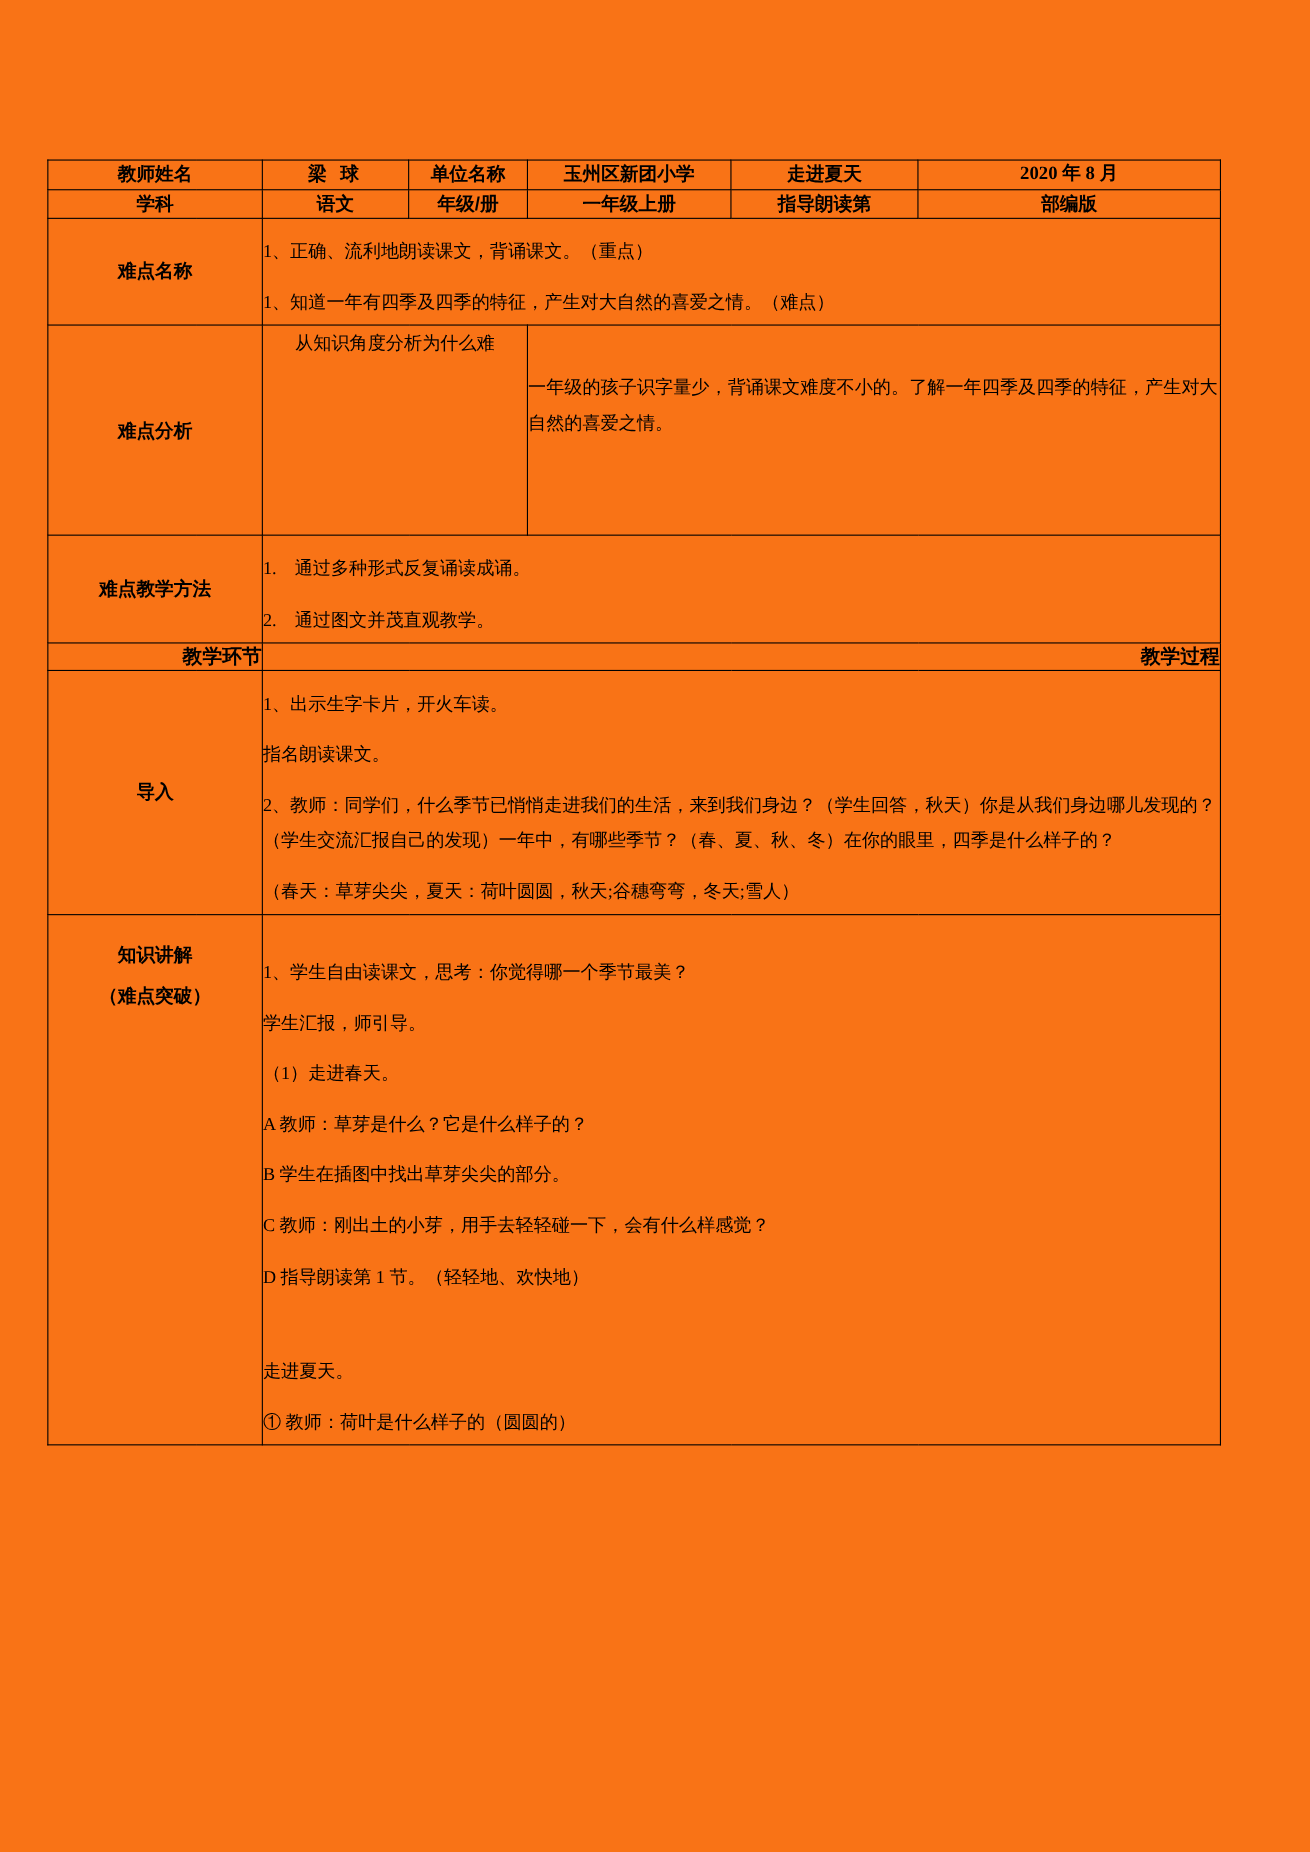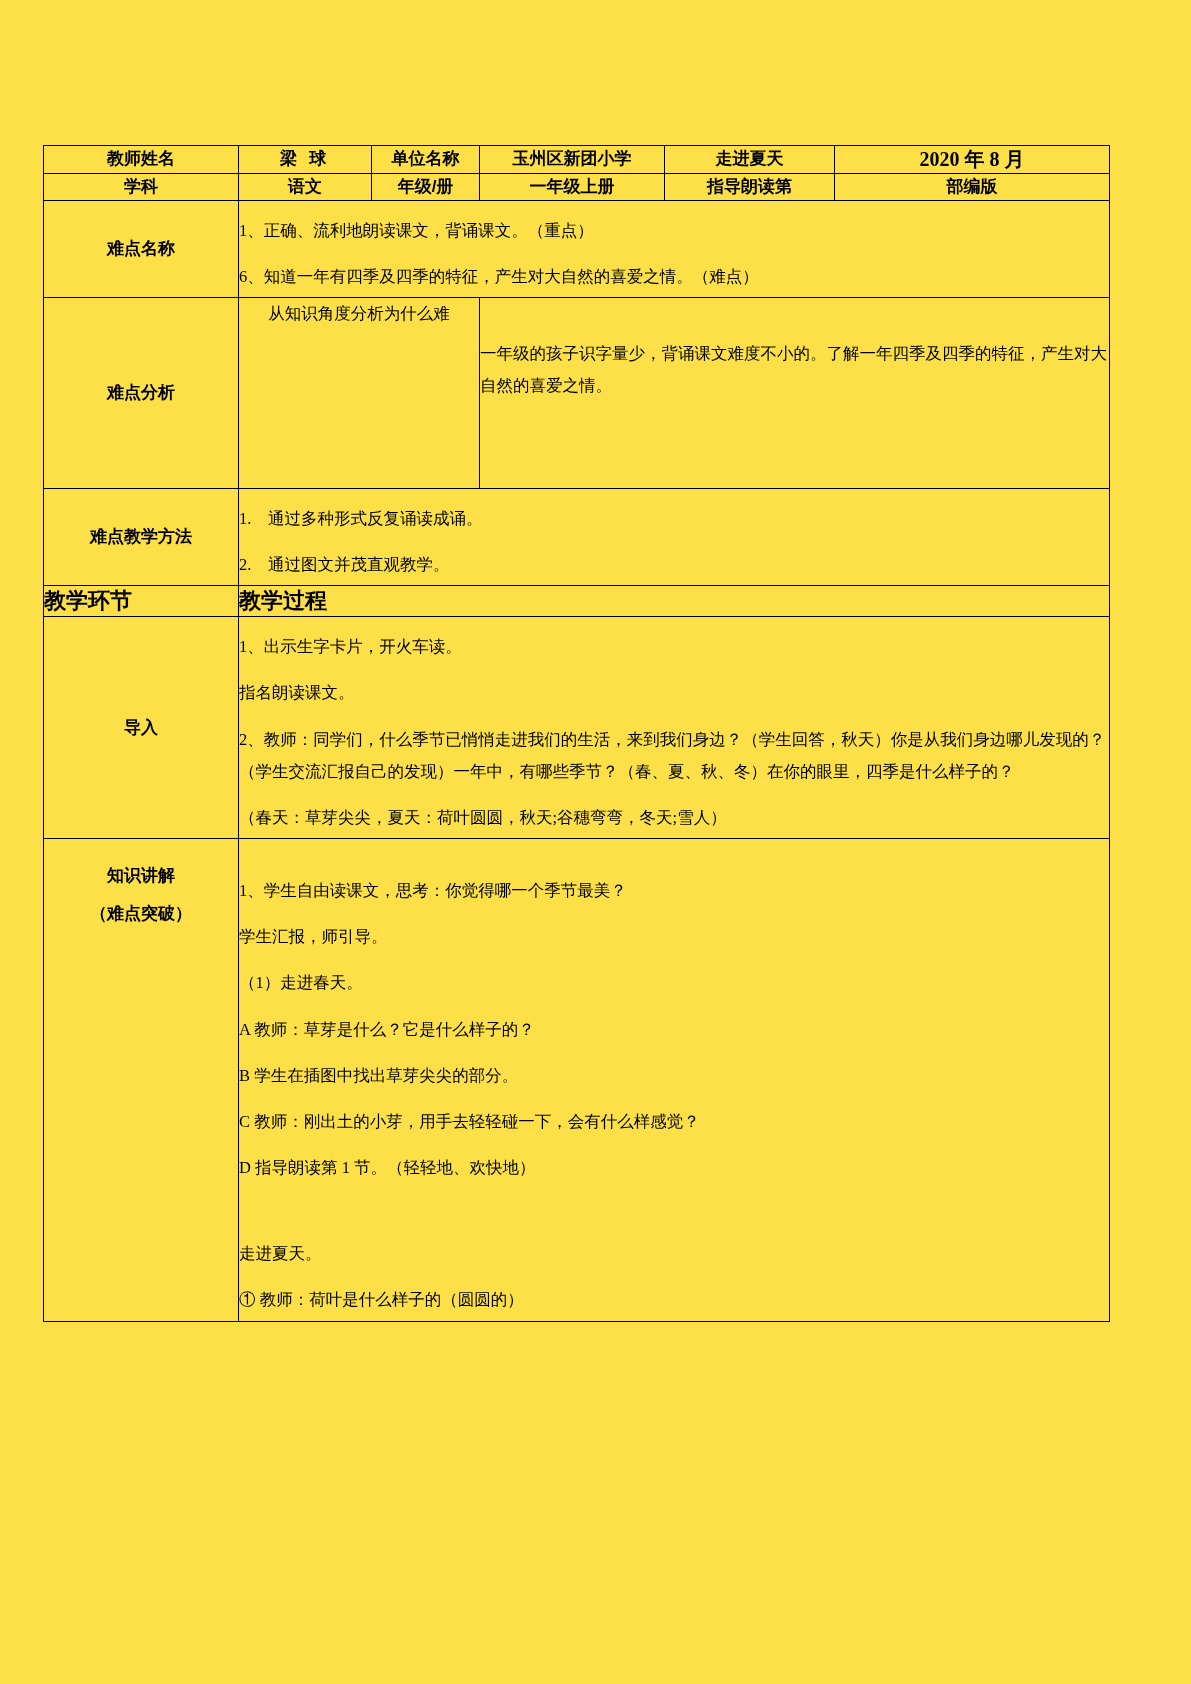--- a/index.html
+++ b/index.html
@@ -12,21 +12,21 @@
     height: 1684px;
     font-family: "Liberation Serif", "DejaVu Serif", serif;
     color: #000000;
     position: relative;
   }
   .page {
     position: absolute;
     left: 0; top: 0;
     width: 1191px;
     height: 1684px;
-    background: #fde047;
+    background: #f97316;
   }
   .doc-table {
     position: absolute;
     left: 43px;
     top: 145px;
     width: 1066px;
     border-collapse: collapse;
     table-layout: fixed;
   }
   .doc-table td {
@@ -48,21 +48,21 @@
     font-weight: bold;
     font-size: 17px;
     font-family: "Liberation Sans", "DejaVu Sans", sans-serif;
     vertical-align: middle;
     padding: 7px 4px;
     line-height: 1.5;
   }
   .c-val-serif {
     text-align: center;
     font-weight: bold;
-    font-size: 20px;
+    font-size: 17px;
     font-family: "Liberation Serif", "DejaVu Serif", serif;
     vertical-align: middle;
     padding: 7px 4px;
   }
   .c-body {
     font-size: 16.5px;
     line-height: 1.95;
     padding: 10px 12px 10px 12px;
     text-align: left;
   }
@@ -89,24 +89,24 @@
     line-height: 1.45;
   }
   .spaced-name {
     letter-spacing: 0.22em;
   }
   .tall-pad {
     padding-top: 18px;
     padding-bottom: 18px;
   }
   .process-head {
-    text-align: left;
-    vertical-align: middle;
-    font-weight: bold;
-    font-size: 22px;
+    text-align: right;
+    vertical-align: middle;
+    font-weight: bold;
+    font-size: 18px;
     font-family: "Liberation Sans", "DejaVu Sans", sans-serif;
     padding: 10px 4px;
     margin-top: 41px;
   }
   .ind-line {
     display: block;
     margin-top: 13px;
   }
   .blankline {
     display: block;
@@ -146,21 +146,21 @@
       <td class="c-val">一年级上册</td>
       <td class="c-label">指导朗读第</td>
       <td class="c-val">部编版</td>
     </tr>
 
 
     <tr>
       <td class="c-label vmid" colspan="2">难点名称</td>
       <td class="c-body" colspan="5">
         <p>1、正确、流利地朗读课文，背诵课文。（重点）</p>
-        <p>6、知道一年有四季及四季的特征，产生对大自然的喜爱之情。（难点）</p>
+        <p>1、知道一年有四季及四季的特征，产生对大自然的喜爱之情。（难点）</p>
       </td>
     </tr>
 
     <tr>
       <td class="c-label vmid tall-pad" colspan="2">难点分析</td>
       <td class="c-center-mid" colspan="2" style="height:190px;">从知识角度分析为什么难</td>
       <td class="c-body" colspan="3" style="padding-top:40px;">一年级的孩子识字量少，背诵课文难度不小的。了解一年四季及四季的特征，产生对大自然的喜爱之情。</td>
     </tr>
 
     <tr>

